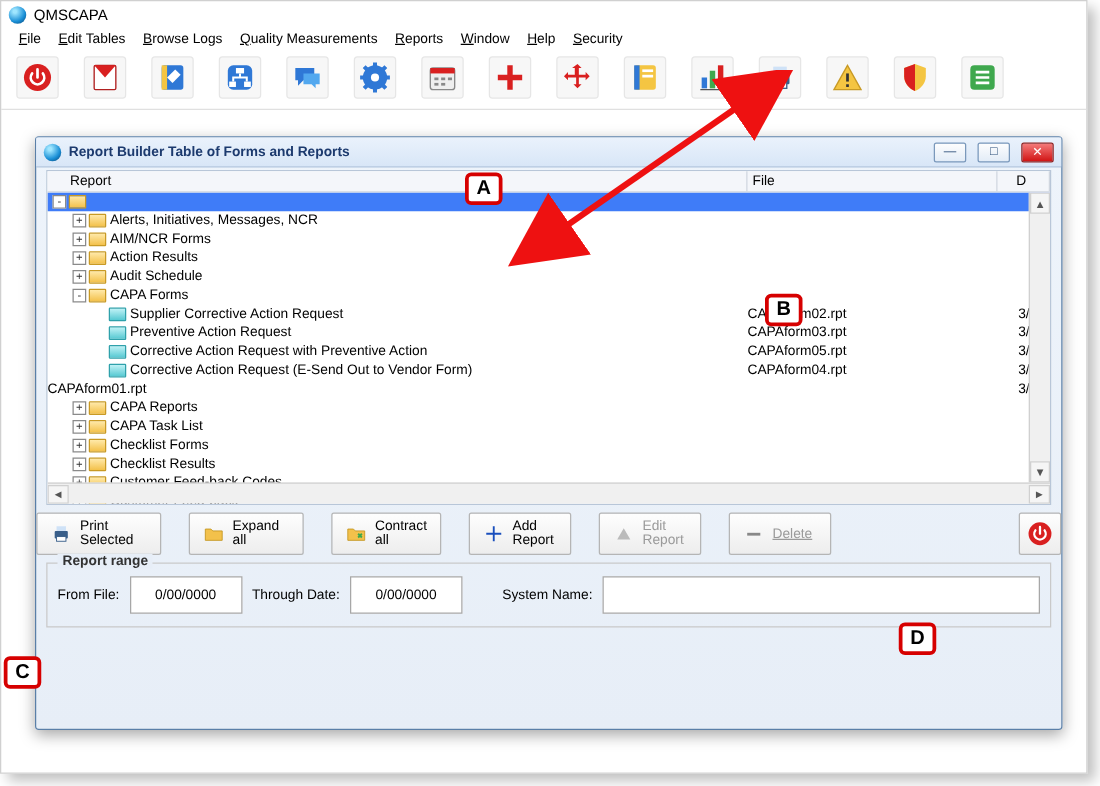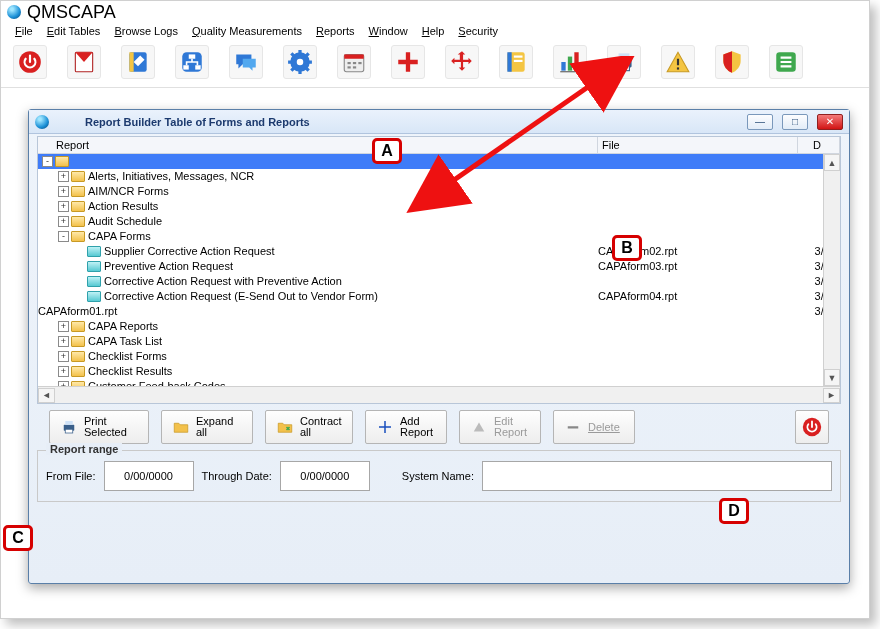--- a/index.html
+++ b/index.html
@@ -1,29 +1,29 @@
 <!DOCTYPE html>
 <html><head>
 <meta charset="utf-8">
 <style>
   * { box-sizing: border-box; font-family: "Segoe UI", Tahoma, sans-serif; font-size: 11px; }
   body { margin: 0; background: #fff; width: 880px; height: 629px; position: relative; overflow: hidden; }
   .app-window { width: 870px; height: 619px; border: 1px solid #d0d0d0; background: #fff; position: relative; box-shadow: 6px 6px 10px rgba(0,0,0,0.25); }
   .titlebar { display:flex; align-items:center; height:22px; padding:0 6px; gap:6px; }
   .titlebar .globe { width:14px; height:14px; border-radius:50%; background:radial-gradient(circle at 35% 30%, #9fe6ff 10%, #1a8fd6 60%, #063c6a 100%); }
-  .titlebar .title { font-size:18px; color:#000; }
+  .titlebar .title { font-size:12px; color:#000; }
   .menubar { display:flex; gap:14px; padding:2px 14px 4px; color:#000; }
   .menubar span u { text-decoration: underline; }
   .toolbar { display:flex; align-items:center; gap:20px; padding:4px 12px 8px; border-bottom:1px solid #e0e0e0; }
   .tb-btn { width:34px; height:34px; border:1px solid #e6e6e6; border-radius:3px; background:#f7f7f7; display:flex; align-items:center; justify-content:center; }
   .tb-btn svg { width:26px; height:26px; }
   .inner-window { position:absolute; left:27px; top:108px; width:822px; height:475px; background:linear-gradient(#eef4fb,#e7eef7); border:1px solid #5a7fa8; border-radius:3px; box-shadow: 0 4px 12px rgba(0,0,0,0.35); }
   .iw-title { display:flex; align-items:center; gap:6px; height:24px; padding:0 6px; background:linear-gradient(#eaf2fc,#d8e6f7); border-bottom:1px solid #b0c4de; }
   .iw-title .globe { width:14px; height:14px; border-radius:50%; background:radial-gradient(circle at 35% 30%, #9fe6ff 10%, #1a8fd6 60%, #063c6a 100%); }
-  .iw-title .txt { font-weight:bold; color:#1c3a6e;margin-left:30px; }
+  .iw-title .txt { font-weight:bold; color:#1c3a6e; }
   .iw-title .spacer { flex:1; }
   .sys-btn { width:26px; height:16px; border:1px solid #7a98bb; border-radius:2px; background:linear-gradient(#fdfdfe,#e2ecf7); margin-left:3px; display:flex; align-items:center; justify-content:center; font-size:10px; color:#2a4d77; }
   .sys-btn.red { background:linear-gradient(#f47a7a,#d11414); color:#fff; border-color:#902020; }
   .tabstrip { display:flex; align-items:flex-end; height:22px; padding-left:6px; background:#eef4fb; }
   .tab { background:#fff; border:1px solid #b8c6d8; border-bottom:none; padding:2px 10px; border-radius:3px 3px 0 0; color:#2c2c2c; }
   .tree-wrap { margin:2px 8px 4px 8px; background:#fff; border:1px solid #b8c6d8; height:268px; display:flex; flex-direction:column; }
   .tree-head { display:flex; border-bottom:1px solid #d0d6df; background:#f4f6fa; font-size:11px; color:#000; }
   .tree-head .col { padding:2px 4px; border-right:1px solid #d0d6df; }
   .tree-head .col.report { width:560px; padding-left:18px; }
   .tree-head .col.file { width:200px; }
@@ -37,21 +37,21 @@
   .indent { display:inline-block; }
   .expander { display:inline-flex; width:11px; height:11px; border:1px solid #8a8a8a; align-items:center; justify-content:center; font-size:9px; line-height:9px; color:#333; background:#fff; margin-right:2px; }
   .expander.blank { border:none; background:none; }
   .folder { display:inline-block; width:14px; height:11px; background:linear-gradient(#ffe9a9,#f3c14b); border:1px solid #c89a25; border-radius:1px; margin-right:3px; }
   .rpt { display:inline-block; width:14px; height:11px; background:linear-gradient(#bff2f6,#57c9d2); border:1px solid #2fa1ab; border-radius:1px; margin-right:3px; }
   .scroll-v { position:absolute; right:0; top:0; bottom:17px; width:17px; background:#f0f0f0; border-left:1px solid #d0d0d0; }
   .scroll-v .up,.scroll-v .down { height:17px; background:#f5f5f5; border:1px solid #d0d0d0; display:flex; align-items:center; justify-content:center; font-size:9px; color:#555; }
   .scroll-v .down { position:absolute; bottom:0; left:0; right:0; }
   .scroll-h { position:absolute; left:0; right:0; bottom:0; height:17px; background:#f0f0f0; border-top:1px solid #d0d0d0; display:flex; justify-content:space-between; align-items:center; }
   .scroll-h .btn { width:17px; height:15px; background:#f5f5f5; border:1px solid #d0d0d0; display:flex; align-items:center; justify-content:center; font-size:9px; color:#555; }
-  .btnbar { margin:6px 20px; display:flex; gap:12px; align-items:flex-start; }
+  .btnbar { margin:6px 0; display:flex; gap:22px; align-items:flex-start; }
   .btn3d { height:34px; border:1px solid #b5b5b5; background:linear-gradient(#fefefe,#ededed); border-radius:2px; display:flex; align-items:center; gap:6px; padding:0 10px; color:#000; }
   .btn3d.disabled { color:#9a9a9a; }
   .btn3d .ico { width:18px; height:18px; display:flex; align-items:center; justify-content:center; }
   .btn3d .lbl { display:flex; flex-direction:column; line-height:11px; font-size:11px; }
   .pwr-btn { margin-left:auto; width:34px; height:34px; border:1px solid #b5b5b5; background:linear-gradient(#fefefe,#ededed); border-radius:2px; display:flex; align-items:center; justify-content:center; }
   .fieldset { margin:2px 8px 8px; border:1px solid #c9c9c9; padding:10px 8px 10px 8px; position:relative; }
   .fieldset .legend { position:absolute; top:-8px; left:8px; background:#e7eef7; padding:0 4px; color:#333;font-weight:bold; }
   .range-row { display:flex; align-items:center; gap:8px; }
   .range-row label { color:#000; }
   .range-row input { border:1px solid #a7a7a7; height:30px; padding:0 4px; background:#fff; }
@@ -288,20 +288,21 @@
             <div class="file">CAPAform03.rpt</div>
             <div class="d">3/23</div>
           </div>
           <div class="row">
             <div class="name">
               <span class="indent" style="width: 36px;"></span>
               <span class="expander blank"></span>
               <span class="rpt"></span>
               <span>Corrective Action Request with Preventive Action</span>
             </div>
+            <div class="file">CAPAform05.rpt</div>
             <div class="d">3/23</div>
           </div>
           <div class="row">
             <div class="name">
               <span class="indent" style="width: 36px;"></span>
               <span class="expander blank"></span>
               <span class="rpt"></span>
               <span>Corrective Action Request (E-Send Out to Vendor Form)</span>
             </div>
             <div class="file">CAPAform04.rpt</div>

